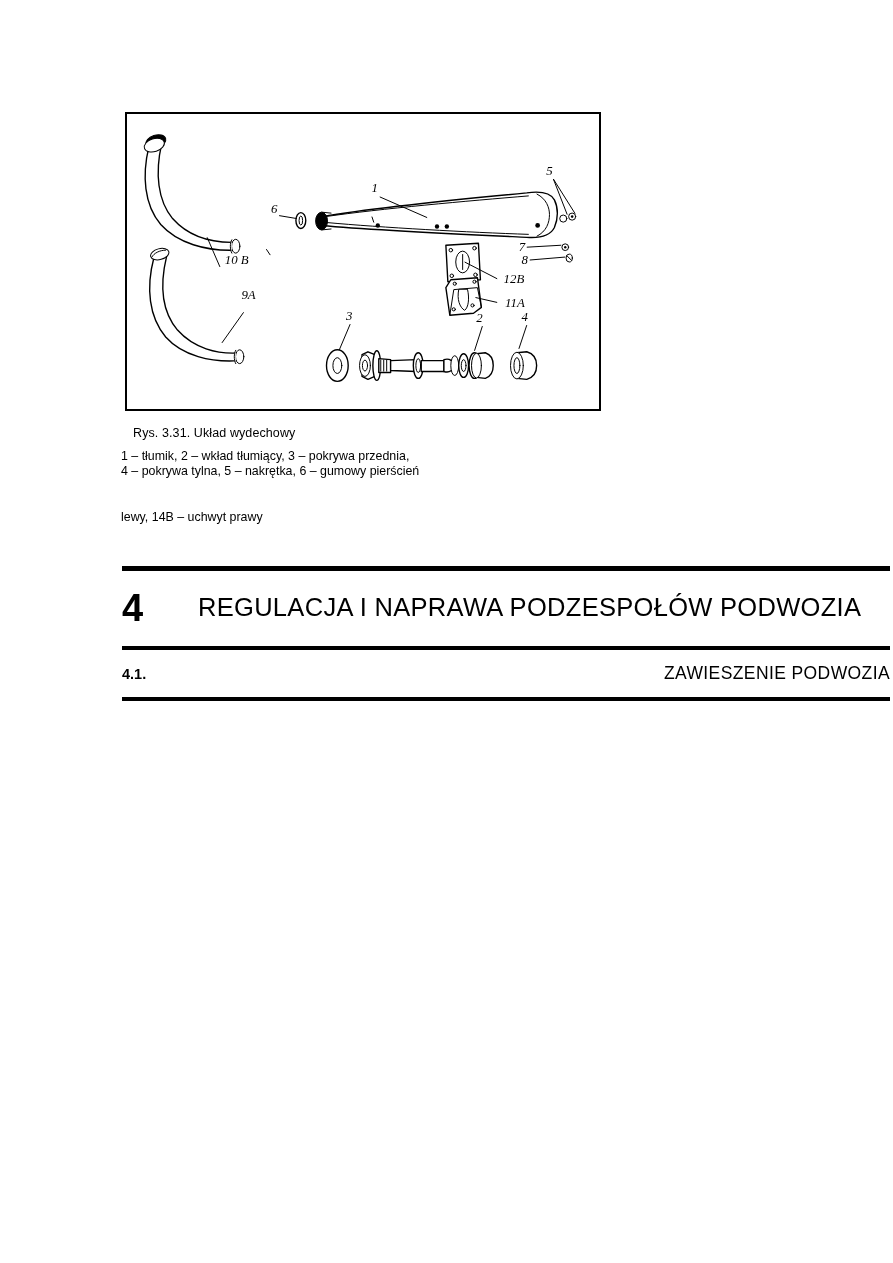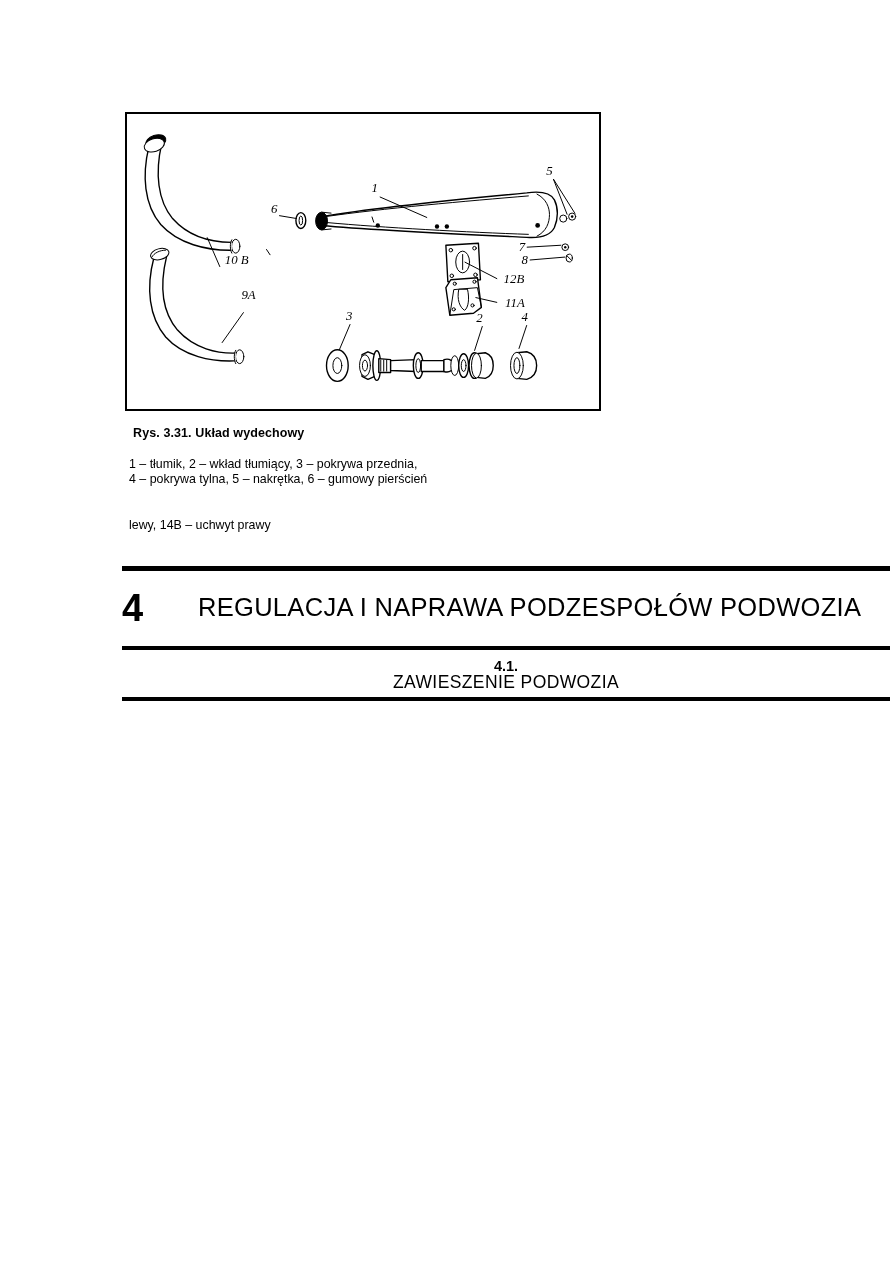--- a/index.html
+++ b/index.html
@@ -38,30 +38,30 @@
 
   
   #caption {
     position: absolute;
     left: 113px;
     top: 425px;
     width: 430px;
   }
   #caption-title {
     font-size: 12.5px;
-    font-weight: bold;
+    font-weight: normal;
     letter-spacing: 0.1px;
     line-height: 16px;
     margin: 0 0 1px 0;
     padding-left: 20px;
   }
   #caption-body {
     font-size: 12.4px;
     line-height: 15.2px;
-    margin: 16px;
+    margin: 8px;
     text-align: left;
   }
 
   
   .rule-heavy {
     position: absolute;
     left: 122px;
     width: 768px;
     height: 5px;
     background: #000;
@@ -103,21 +103,20 @@
 
   #section-row {
     position: absolute;
     left: 122px;
     top: 659px;
     width: 768px;
     height: 30px;
     display: flex;
     align-items: center;
     justify-content: space-between;
-    flex-direction: column;
   }
   #section-number {
     font-size: 14.5px;
     font-weight: bold;
     line-height: 1;
   }
   #section-title {
     font-size: 17.5px;
     font-weight: normal;
     letter-spacing: 0.4px;

